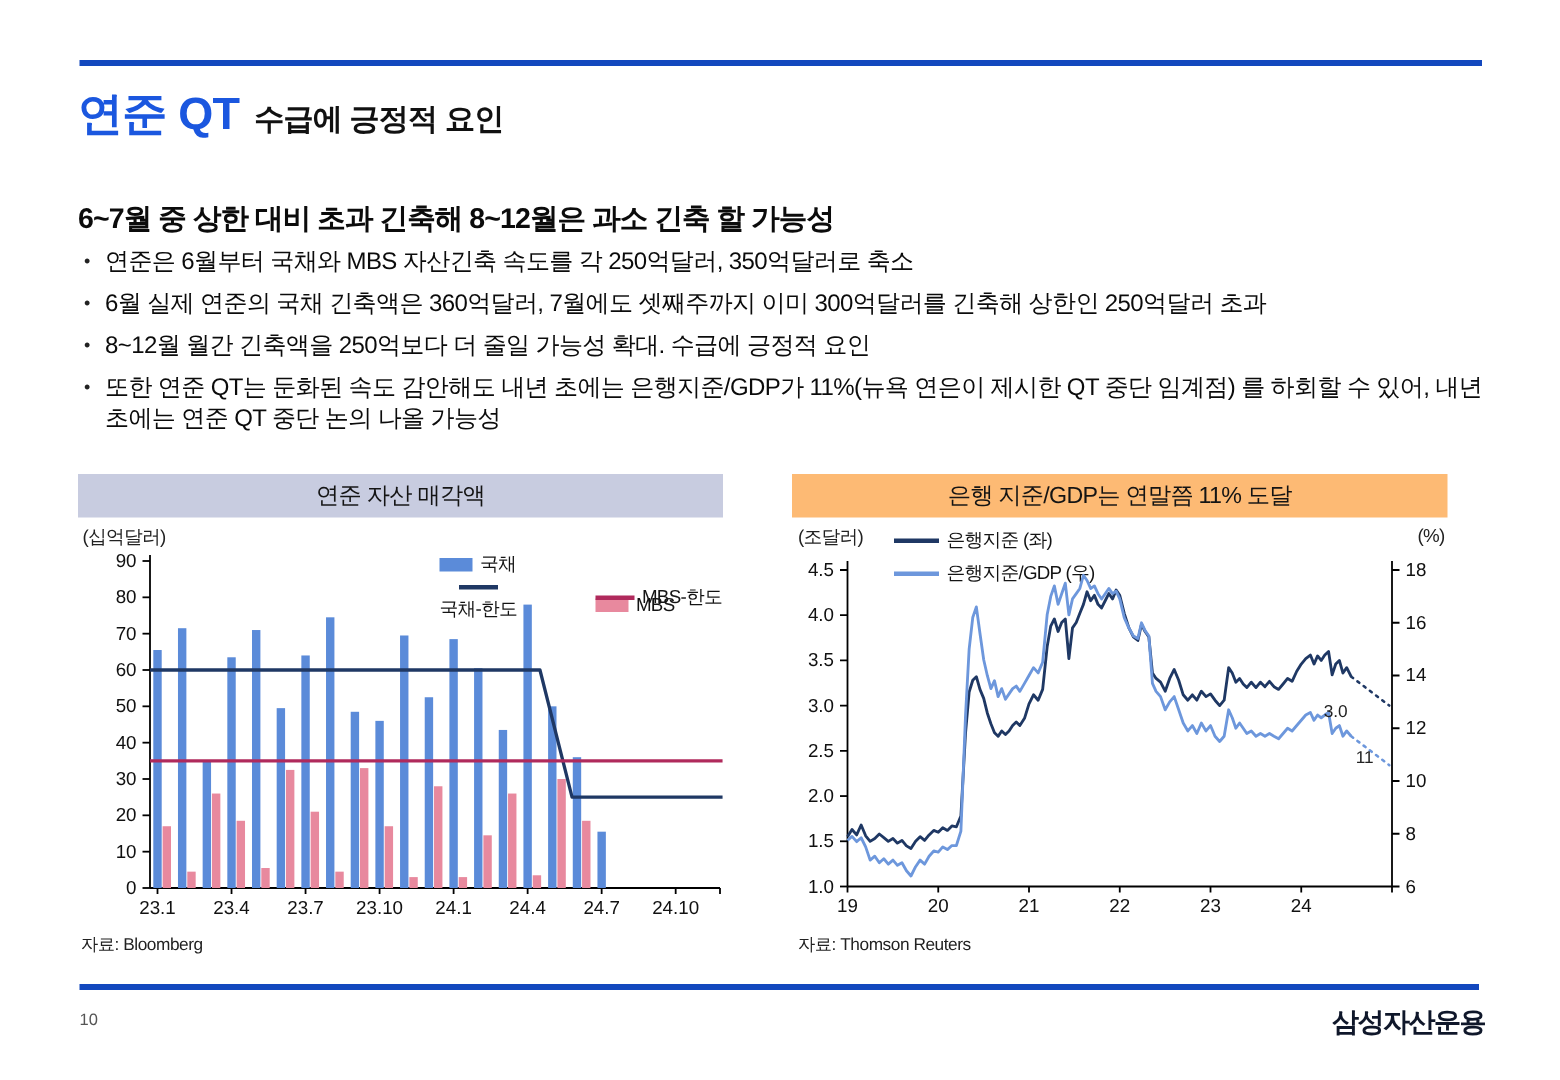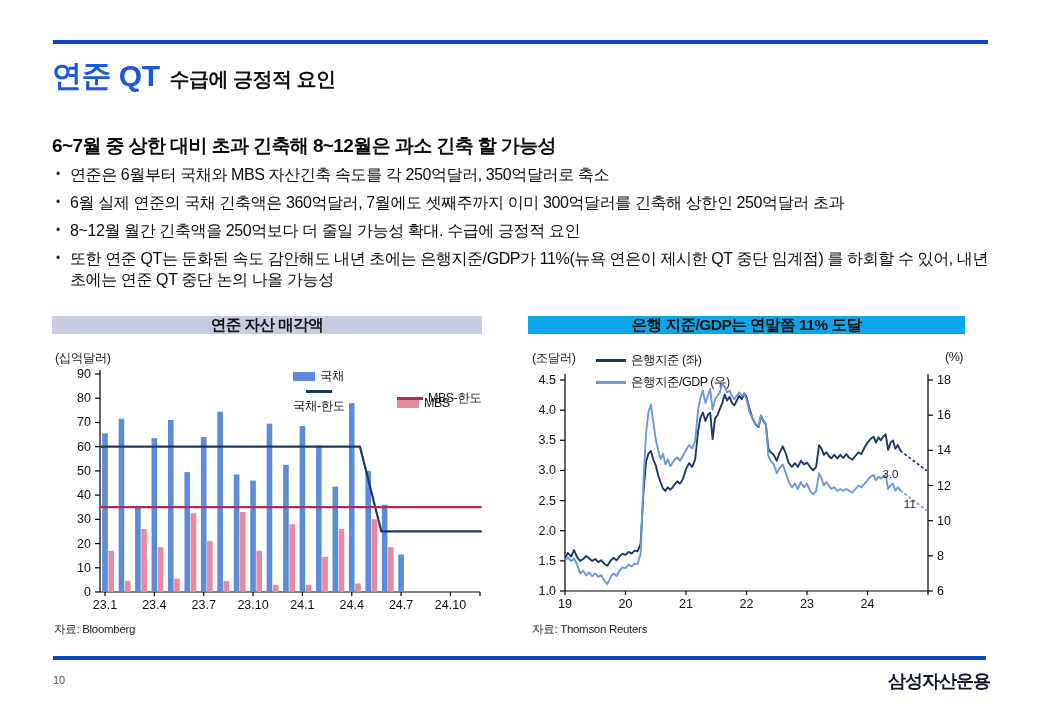--- a/index.html
+++ b/index.html
@@ -19,22 +19,22 @@
   .subtitle{left:52px;top:133px;font-size:19px;font-weight:700;letter-spacing:-0.6px;color:#0b0b0b;}
   
   .bullets{left:56px;top:164px;width:950px;list-style:none;margin:0;padding:0;}
   .bullets li{position:relative;padding-left:14px;font-size:16px;letter-spacing:-0.4px;
     line-height:21px;margin-bottom:7px;color:#0b0b0b;font-weight:500;}
   .bullets li::before{content:"\2022";position:absolute;left:0;top:0;font-size:12px;color:#222;}
   
   .panel{width:430px;height:335px;}
   .panel-left{left:52px;top:316px;}
   .panel-right{left:528px;top:316px;width:437px;}
-  .panel-header{height:18px;display:flex;align-items:center;justify-content:center;
-    font-size:15.5px;font-weight:700;letter-spacing:-0.5px;color:#141414;text-align:center;}
+  .panel-header{height:29px;display:flex;align-items:center;justify-content:center;
+    font-size:15.5px;font-weight:400;letter-spacing:-0.5px;color:#141414;text-align:center;}
   .unit-label{font-size:12.5px;letter-spacing:-0.5px;color:#222;}
   .legend-item{position:absolute;display:flex;align-items:center;gap:5px;
     font-size:12.5px;letter-spacing:-0.5px;color:#141414;white-space:nowrap;}
   .sw-bar{display:inline-block;width:22px;height:9px;}
   .sw-line{display:inline-block;width:26px;height:2.6px;}
   .source{font-size:11.5px;letter-spacing:-0.3px;color:#222;}
   svg text{font-family:"Liberation Sans","DejaVu Sans",sans-serif;}
   
   .page-num{left:53px;top:674px;font-size:11px;color:#555;}
   .logo{right:50px;top:669px;font-size:18px;font-weight:800;letter-spacing:-1px;}
@@ -156,21 +156,21 @@
       <rect x="329.84999999999997" y="156.8" width="5.6" height="87.19999999999999" fill="#5b8bd9"></rect>
       <rect x="336.04999999999995" y="199.1888888888889" width="5.6" height="44.81111111111111" fill="#e8899e"></rect>
       <rect x="346.29999999999995" y="206.45555555555555" width="5.6" height="37.544444444444444" fill="#5b8bd9"></rect>
       <polyline points="48.065,98.66666666666669 307.975,98.66666666666669 329.36,183.44444444444446 429.705,183.44444444444446" fill="none" stroke="#1f3864" stroke-width="2.2" stroke-linejoin="round"></polyline>
       <polyline points="48.065,159.22222222222223 429.705,159.22222222222223" fill="none" stroke="#b02a5c" stroke-width="2.2" stroke-linejoin="round"></polyline>
     </svg>
   <div class="abs source" style="left:2px;top:306px;">자료: Bloomberg</div>
 </div>
 
 <div class="abs panel panel-right">
-  <div class="panel-header" style="background: #0ea5e9;">은행 지준/GDP는 연말쯤 11% 도달</div>
+  <div class="panel-header" style="background: #fdba74;">은행 지준/GDP는 연말쯤 11% 도달</div>
   <div class="abs unit-label" style="left:4px;top:34px;">(조달러)</div>
   <div class="abs unit-label" style="right:2px;top:34px;">(%)</div>
   <div class="abs" id="legend-right" style="left:0;top:0;width:437px;height:0;">
       <div class="legend-item" style="left: 68px; top: 36px;">
         <span class="sw-line" style="width: 30px; background: rgb(31, 56, 100);"></span>
         <span>은행지준 (좌)</span>
       </div>
       <div class="legend-item" style="left: 68px; top: 58px;">
         <span class="sw-line" style="width: 30px; background: rgb(109, 151, 220);"></span>
         <span>은행지준/GDP (우)</span>

